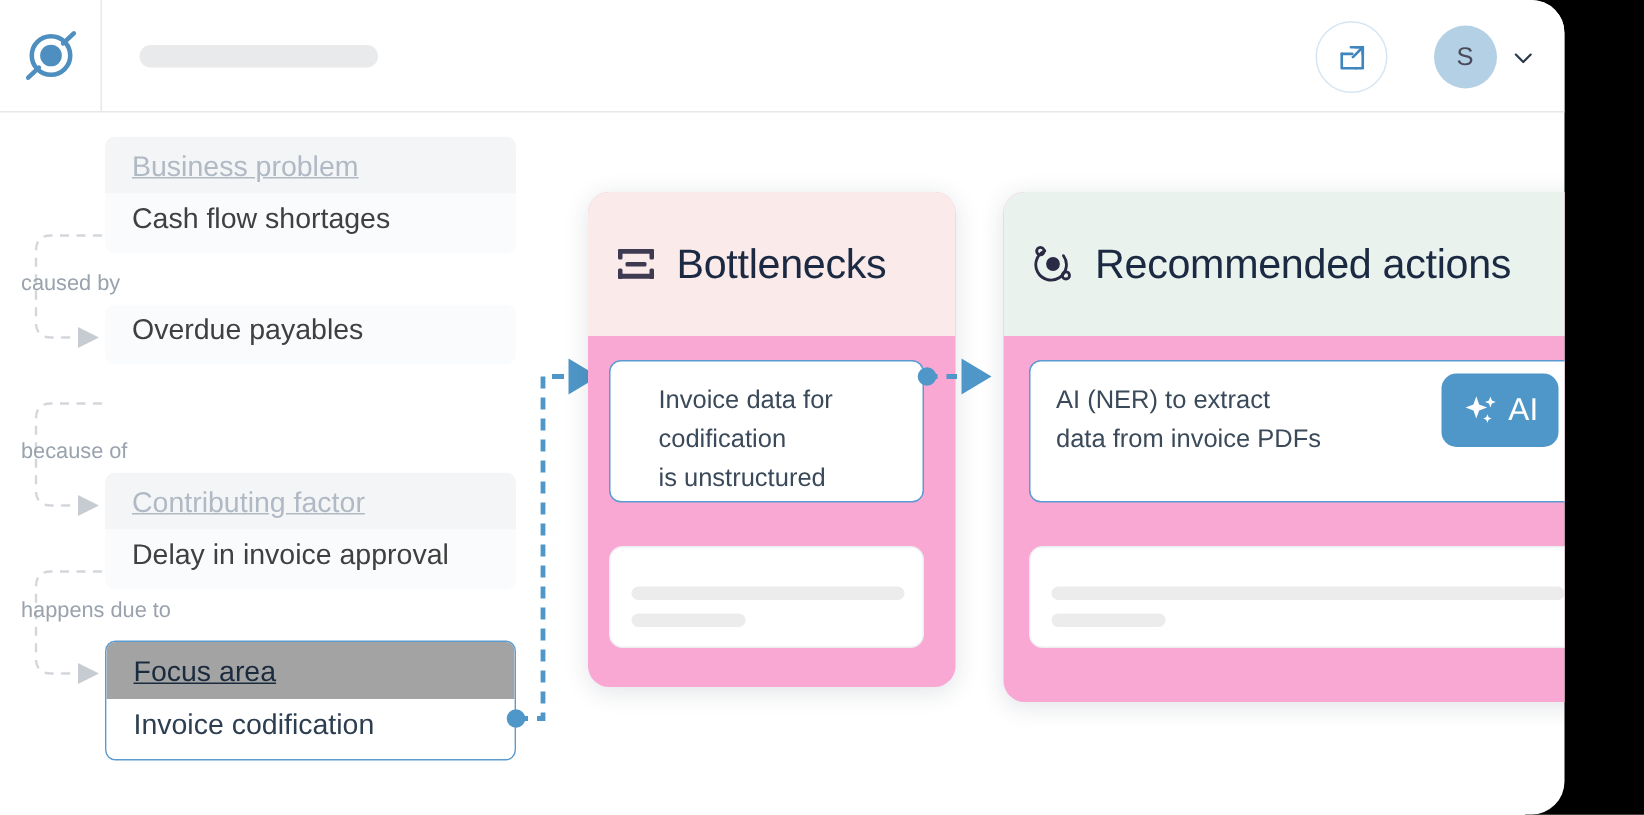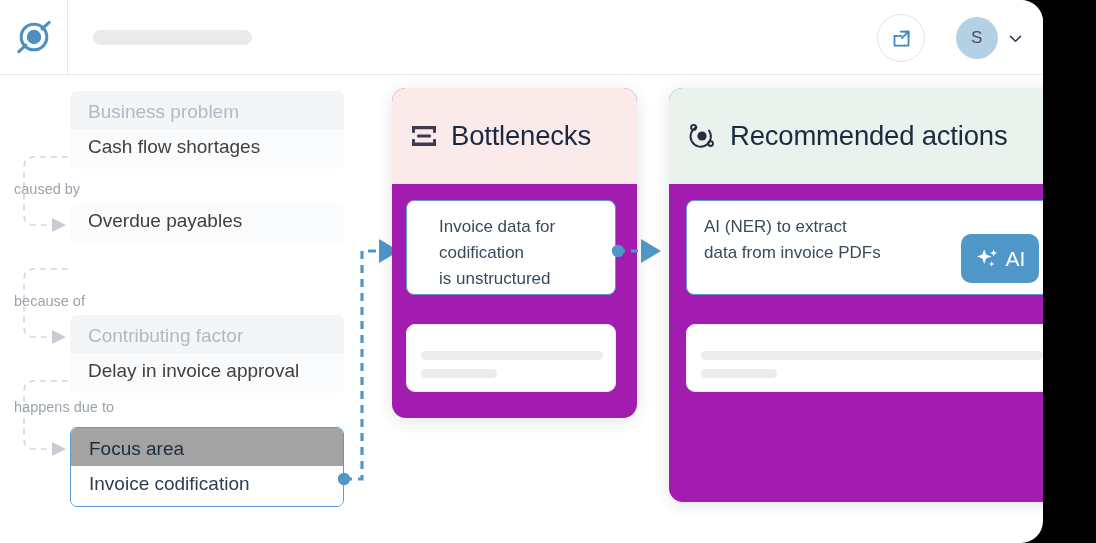--- a/index.html
+++ b/index.html
@@ -67,20 +67,21 @@
     position: absolute;
     width: 274px; left: 70px;
     border-radius: 7px;
     overflow: hidden;
     background: #ffffff;
   }
   .tree-node .node-type {
     font-size: 19px; padding: 10px 18px 6px 18px;
     background: #f4f5f7; color: #b0b9c4;
     white-space: nowrap;
+    text-decoration: underline;
   }
   .tree-node .node-value {
     font-size: 19px; padding: 7px 18px 11px 18px;
     background: #fafbfc; color: #404040;
     white-space: nowrap;
   }
   .tree-node.is-focus { border: 1.6px solid #5b9bd0; background:#fff; }
   .tree-node.is-focus .node-type {
     background: #a3a3a3; color: #1b2b3e; font-weight: 400;
   }
@@ -89,27 +90,28 @@
   }
 
   .rel-label {
     position: absolute; left: 14px;
     font-size: 14.5px; color: #9aa3ad; white-space: nowrap;
   }
 
   
   .panel {
     position: absolute;
-    background: #a21caf;
+    background: #f9a8d4;
     border-radius: 14px;
     box-shadow: 0 3px 16px rgba(30,45,70,.13);
     overflow: hidden;
+    margin-top: 40px;
   }
   #panel-bottlenecks { left: 392px; top: 88px; width: 245px; height: 330px; }
-  #panel-actions    { left: 669px; top: 88px; width: 404px; height: 414px; }
+  #panel-actions    { left: 669px; top: 88px; width: 404px; height: 340px; }
 
   .panel-head {
     height: 96px; display: flex; align-items: center;
     padding-left: 18px; gap: 13px;
   }
   #panel-bottlenecks .panel-head { background: #fbeaea; }
   #panel-actions   .panel-head { background: #e9f2ec; }
   .panel-title {
     font-size: 27.5px; color: #1b2a42; letter-spacing: -.2px; white-space: nowrap;
   }
@@ -120,21 +122,21 @@
     border-radius: 8px;
     background: #fff;
     color: #3b4a5a;
     font-size: 17px; line-height: 1.52;
   }
   #bn-card { left: 14px; top: 112px; width: 210px; height: 95px; padding: 13px 32px; }
   #ra-card { left: 17px; top: 112px; width: 370px; height: 95px; padding: 13px 17px; }
   #ra-card .ra-text { width: 240px; }
 
   #ai-badge {
-    position: absolute; right: 16px; top: 33px;
+    position: absolute; right: 16px; top: 8px;
     width: 78px; height: 49px; border-radius: 10px;
     background: #4e97c8;
     display: flex; align-items: center; justify-content: center; gap: 5px;
     color: #ffffff; font-size: 21px;
   }
 
   .skeleton-card {
     position: absolute;
     border: 1px solid #eceef0; border-radius: 9px; background: #fff;
   }

